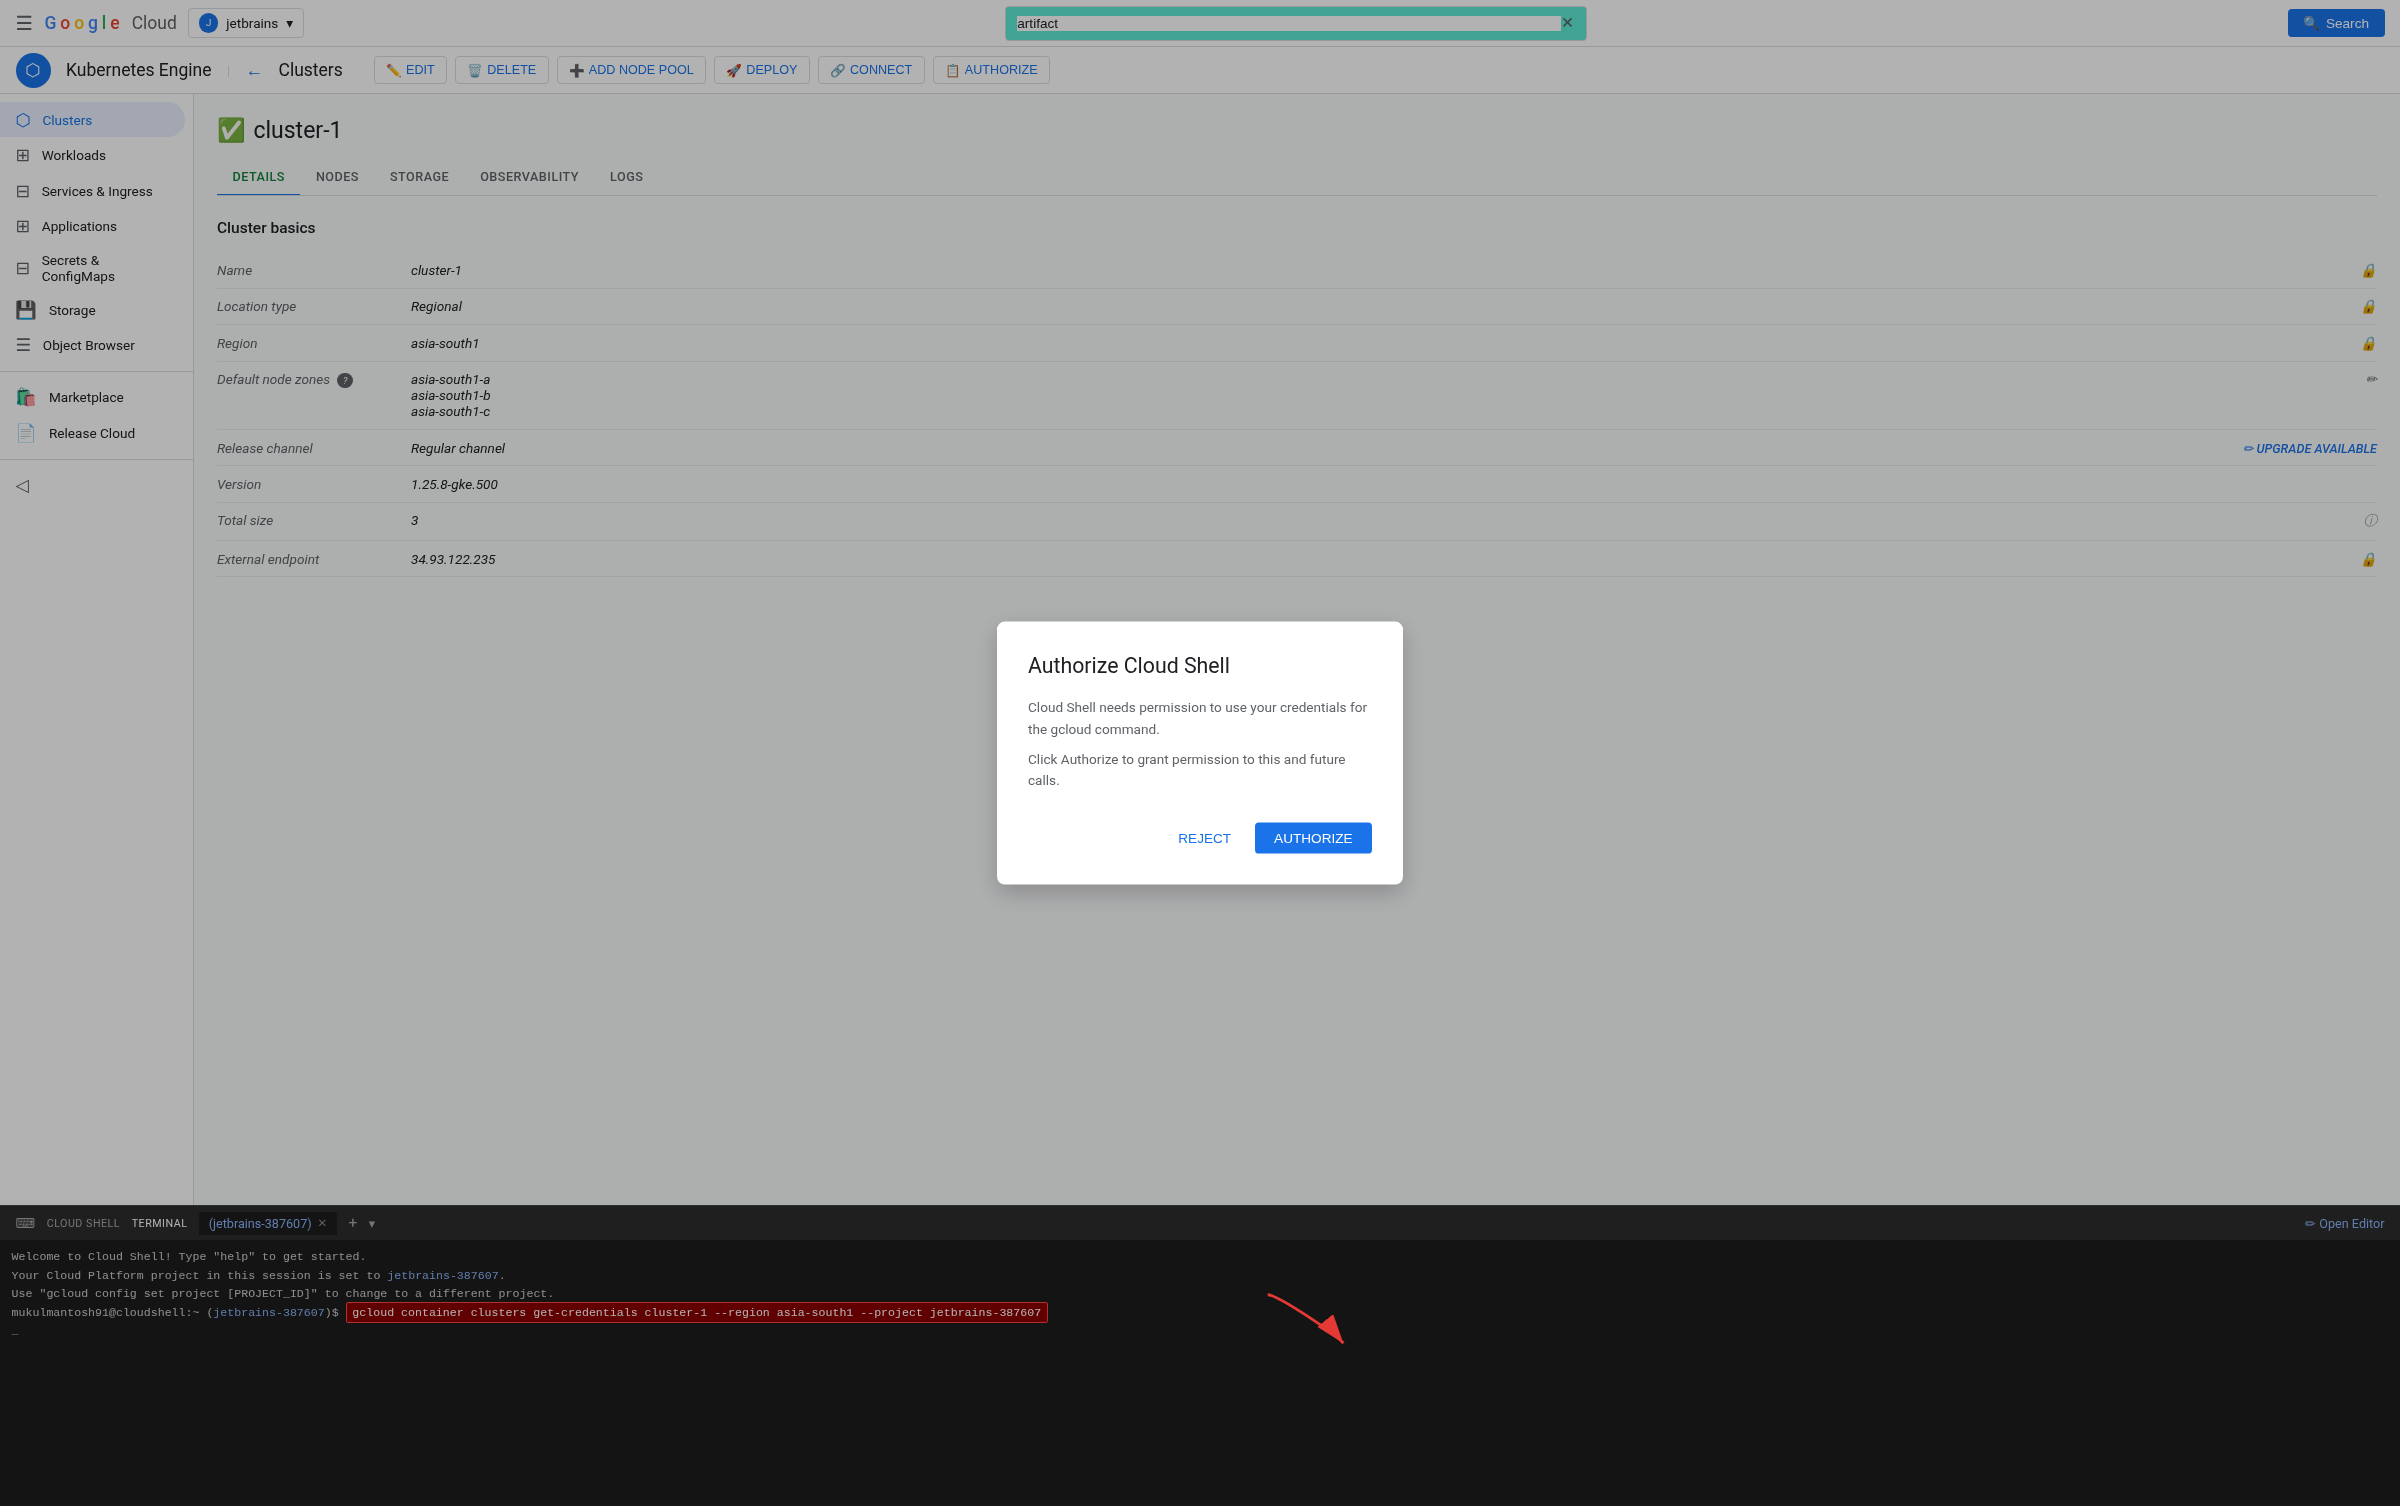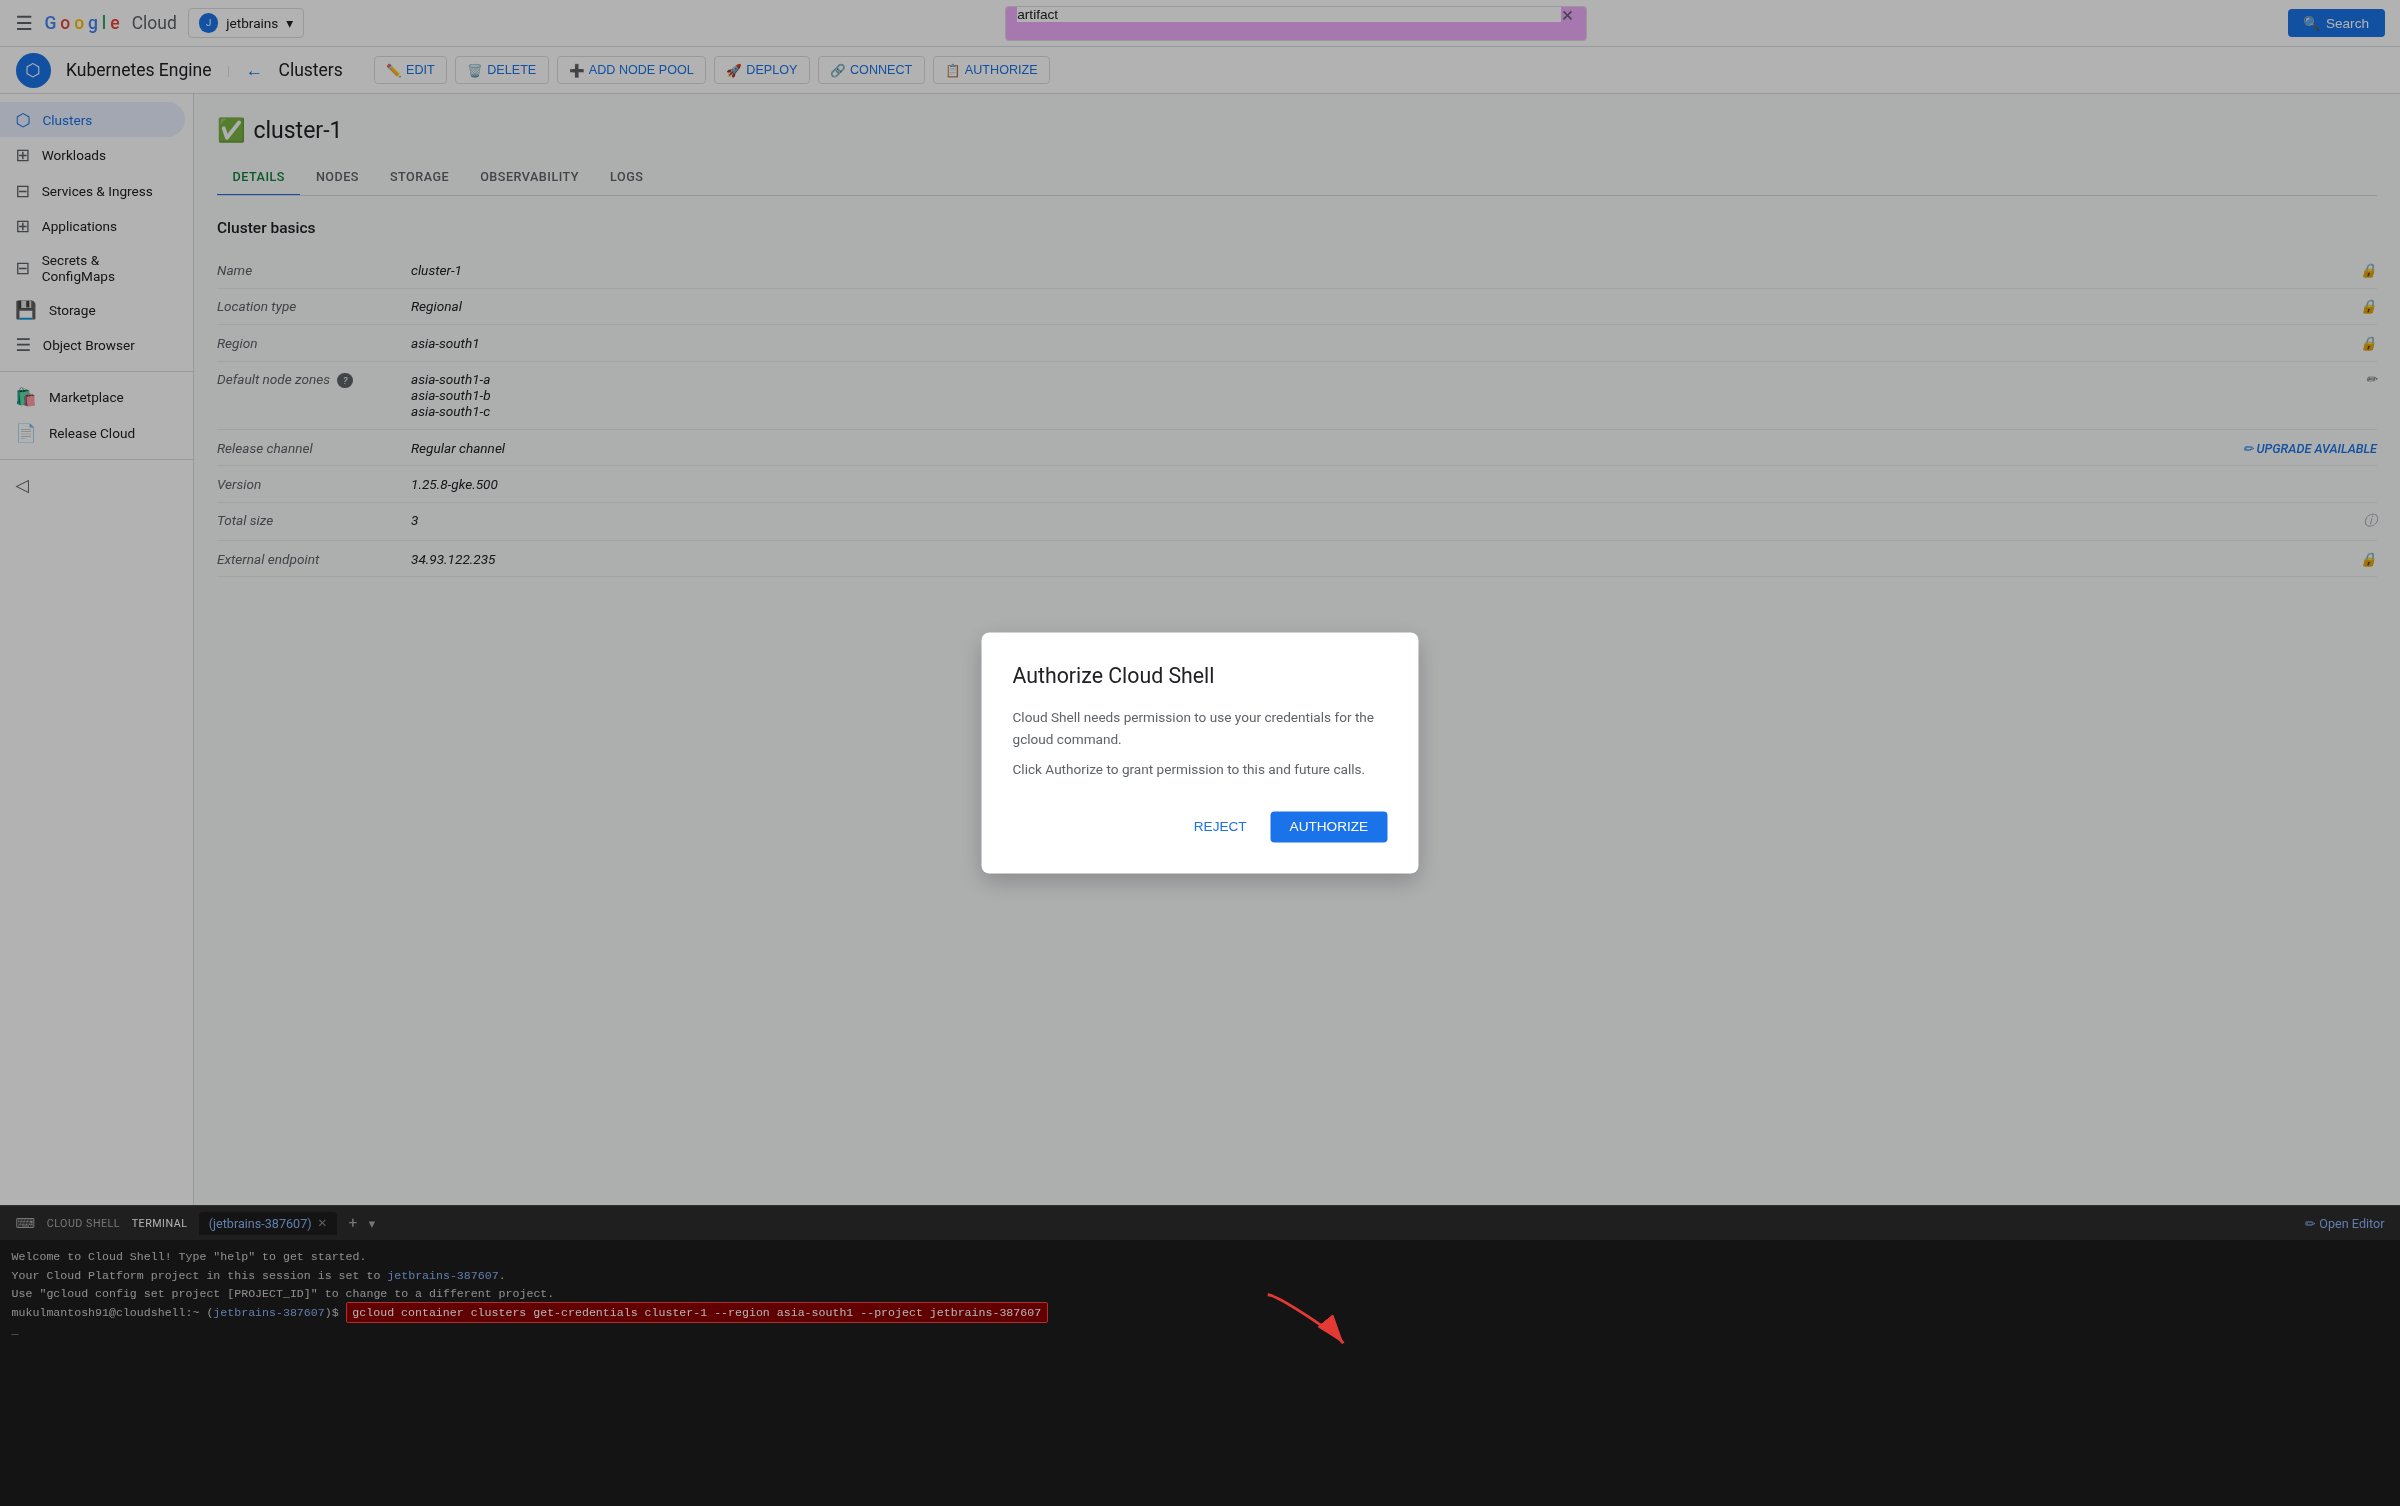--- a/index.html
+++ b/index.html
@@ -15,22 +15,22 @@
     .google-logo { display: flex; align-items: center; gap: 3.9px; font-size: 17.5px; font-weight: 500; }
     .google-logo .g { color: #4285f4; } .google-logo .o1 { color: #ea4335; } .google-logo .o2 { color: #fbbc04; }
     .google-logo .g2 { color: #4285f4; } .google-logo .l { color: #34a853; } .google-logo .e { color: #ea4335; }
     .google-logo-cloud { color: #5f6368; font-size: 17.5px; font-weight: 400; }
     .project-selector {
       display: flex; align-items: center; gap: 7.8px; border: 1px solid #dadce0;
       border-radius: 3.9px; padding: 3.9px 9.7px; cursor: pointer; font-size: 13.6px; color: #202124;
     }
     .project-selector .avatar { width: 19.4px; height: 19.4px; background: #1a73e8; border-radius: 50%; display: flex; align-items: center; justify-content: center; color: #fff; font-size: 9.7px; }
     .search-bar {
-      flex: 1; max-width: 582px; margin: 0 auto; display: flex; align-items: flex-start;
-      border: 1px solid #dadce0; border-radius: 3.9px; background: #f0abfc; padding: 0 11.6px; height: 35px;
+      flex: 1; max-width: 582px; margin: 0 auto; display: flex; align-items: center;
+      border: 1px solid #dadce0; border-radius: 3.9px; background: #5eead4; padding: 0 11.6px; height: 35px;
     }
     .search-bar input { border: none; outline: none; width: 100%; font-size: 13.6px; color: #202124; }
     .search-bar .clear-icon { color: #5f6368; cursor: pointer; font-size: 15.5px; }
     .search-btn {
       display: flex; align-items: center; gap: 5.8px; padding: 5.8px 15.5px;
       background: #1a73e8; color: #fff; border: none; border-radius: 3.9px; cursor: pointer; font-size: 13.6px;
     }
 
     
     .second-header {
@@ -113,21 +113,21 @@
     .terminal-content { flex: 1; padding: 7.8px 11.6px; overflow-y: auto; font-family: 'Courier New', monospace; font-size: 11.6px; }
     .terminal-line { color: #ccc; line-height: 1.6; }
     .terminal-line .highlight { color: #8ab4f8; }
     .terminal-prompt { color: #ccc; }
     .terminal-command-box { background: #8b0000; color: #fff; padding: 2.9px 5.8px; border-radius: 1.9px; font-family: 'Courier New', monospace; font-size: 11.6px; border: 1px solid #f44; }
 
     
     .dialog-overlay { position: fixed; top: 0; left: 0; right: 0; bottom: 0; background: rgba(0,0,0,0.3); z-index: 200; }
     .dialog {
       position: absolute; top: 50%; left: 50%; transform: translate(-50%, -50%);
-      background: #fff; border-radius: 7.8px; padding: 31px; width: 437px;
+      background: #fff; border-radius: 7.8px; padding: 31px; width: 406px;
       box-shadow: 0 7.8px 23px rgba(0,0,0,0.2);
     }
     .dialog-title { font-size: 21.3px; font-weight: 400; color: #202124; margin-bottom: 19.4px; }
     .dialog-body { font-size: 13.6px; color: #5f6368; line-height: 1.6; margin-bottom: 7.8px; }
     .dialog-actions { display: flex; justify-content: flex-end; gap: 8px; margin-top: 31px; align-items: center; }
     .dialog-reject { color: #1a73e8; background: none; border: none; cursor: pointer; font-size: 13.6px; font-weight: 500; padding: 7.8px 15.5px; }
     .dialog-authorize { background: #1a73e8; color: #fff; border: none; border-radius: 3.9px; padding: 7.8px 19.4px; font-size: 13.6px; font-weight: 500; cursor: pointer; }
 
     
     .help-icon { display: inline-flex; align-items: center; justify-content: center; width: 15.5px; height: 15.5px; border-radius: 50%; background: #5f6368; color: #fff; font-size: 9.7px; cursor: pointer; vertical-align: middle; margin-left: 3.9px; }

